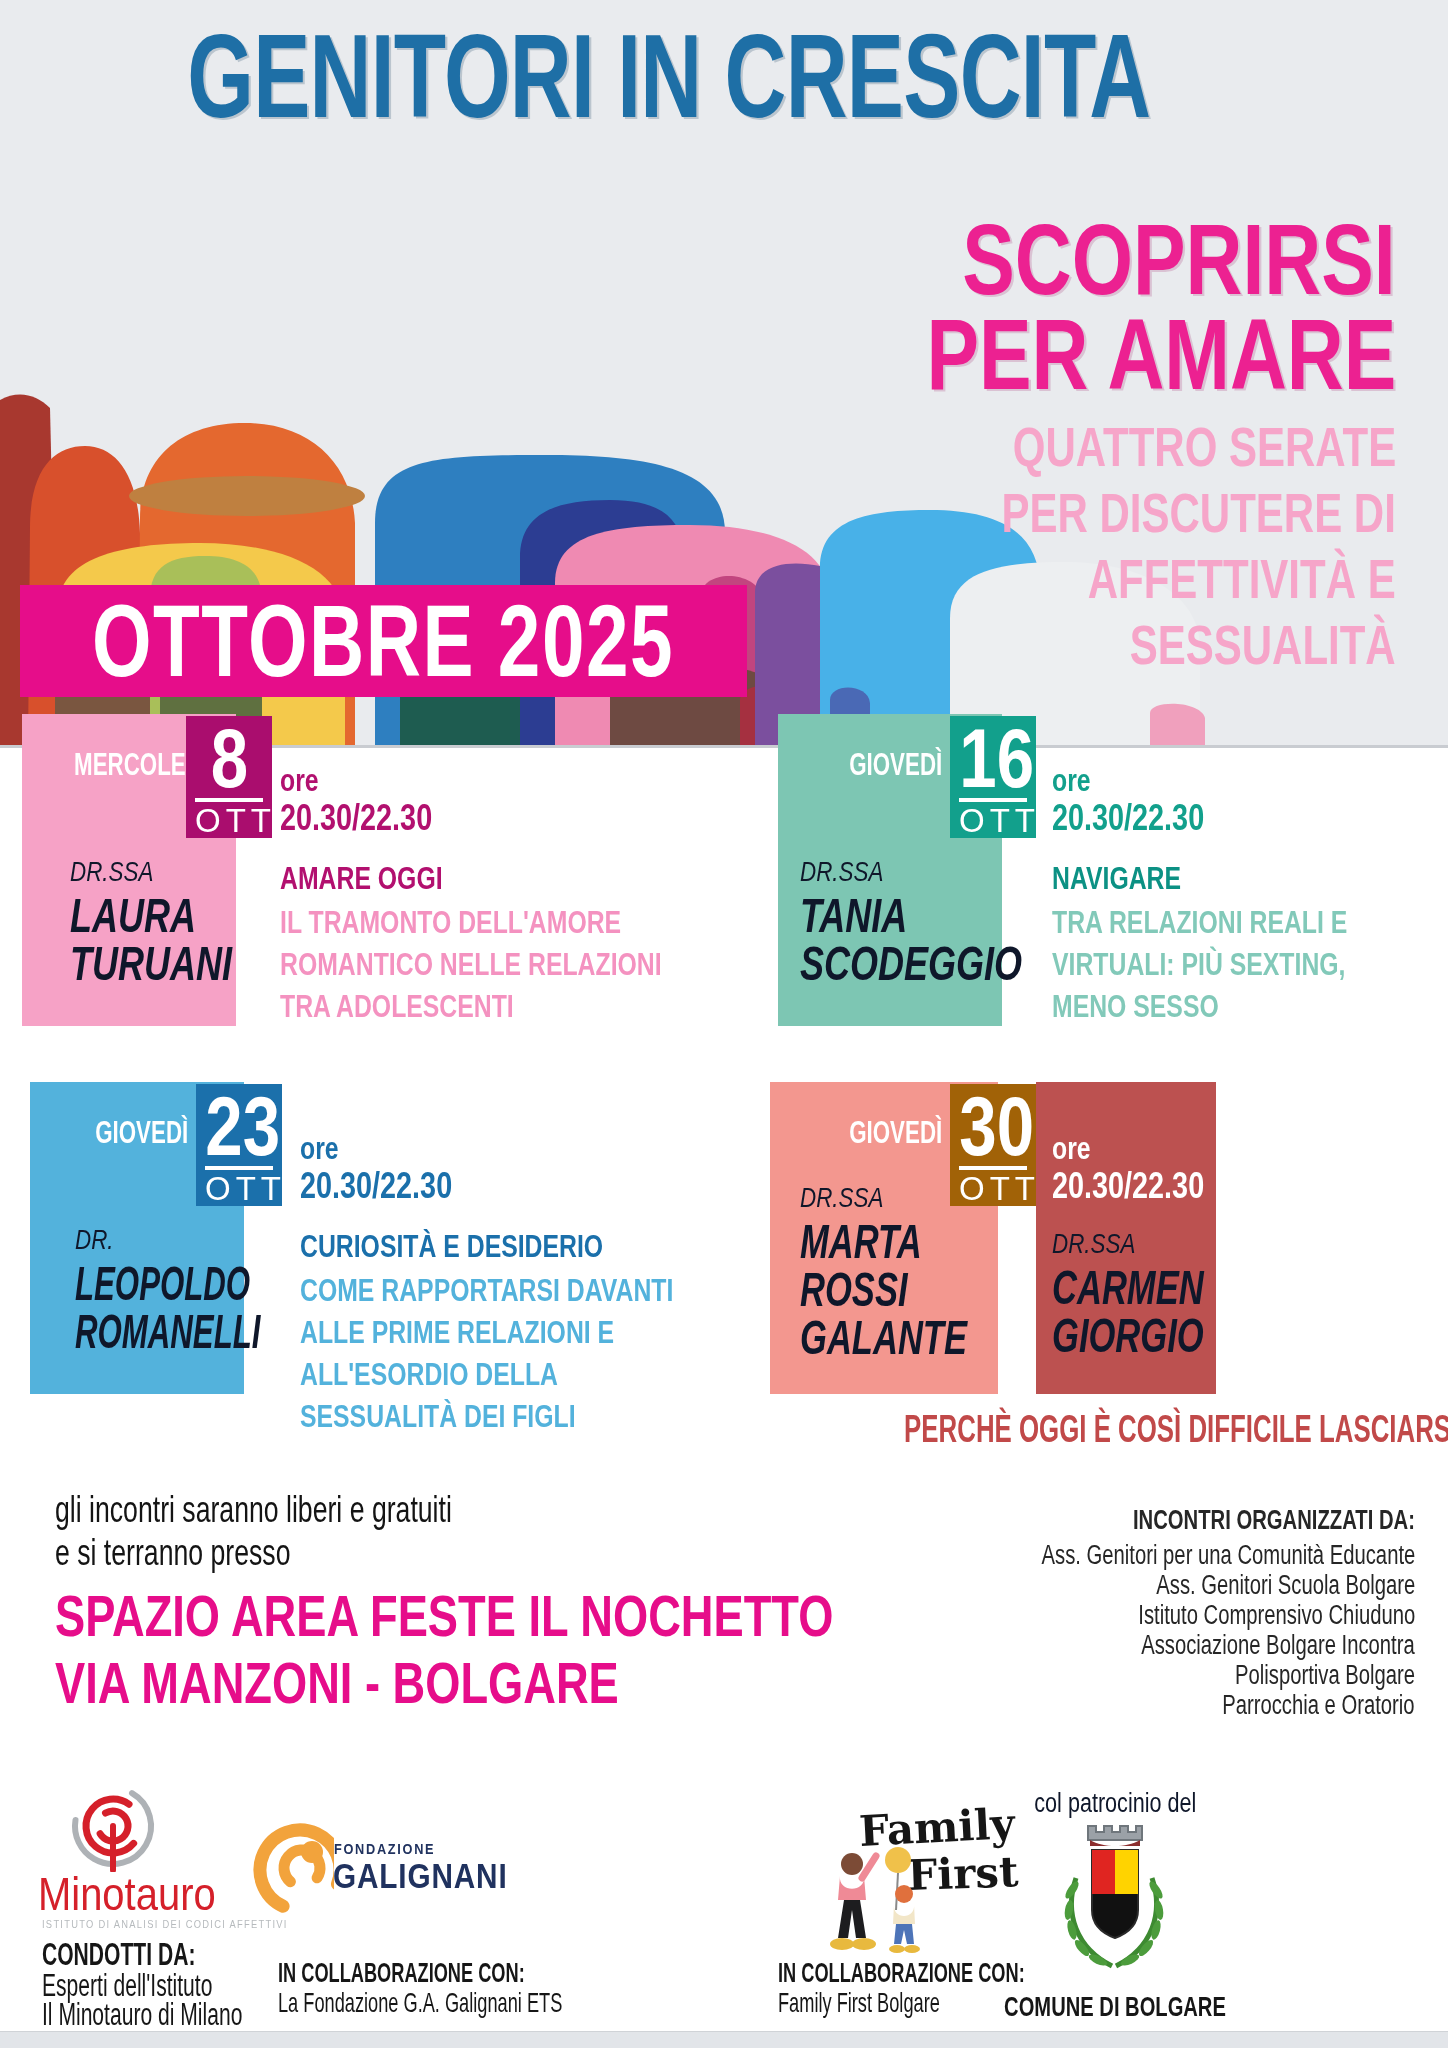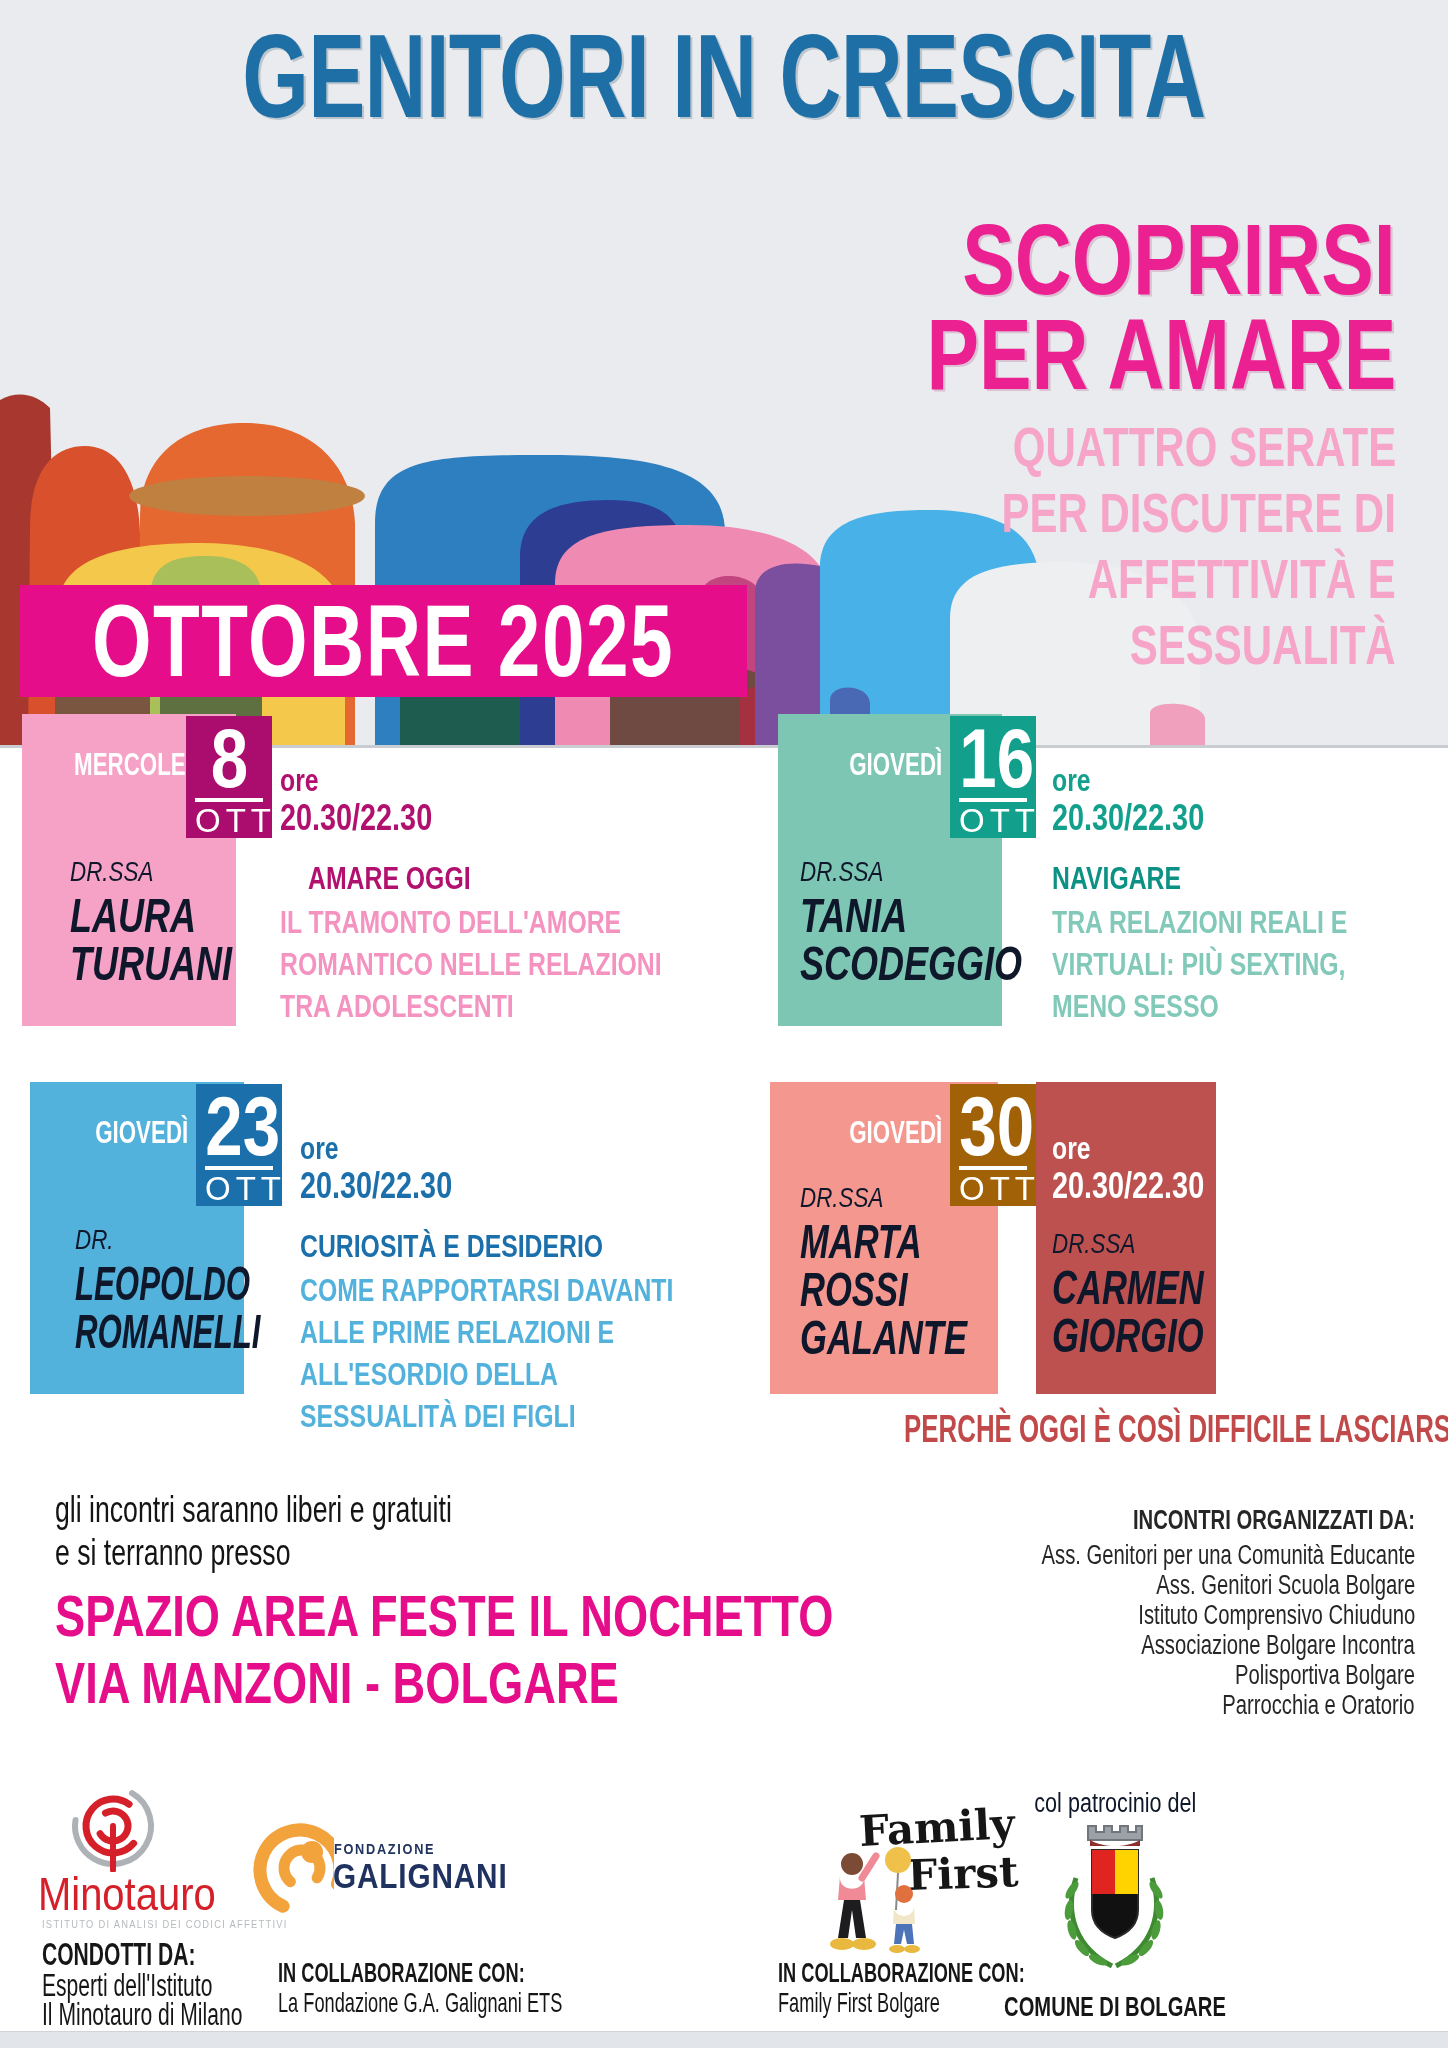--- a/index.html
+++ b/index.html
@@ -10,21 +10,21 @@
   .cx{display:inline-block;white-space:nowrap;}
   .ol{transform-origin:left center;}.or{transform-origin:right center;}.oc{transform-origin:center center;}.s65{transform:scaleX(.65);}.s68{transform:scaleX(.68);}
   .s72{transform:scaleX(.72);}.s75{transform:scaleX(.75);}.s78{transform:scaleX(.78);}
   .s80{transform:scaleX(.80);}.s85{transform:scaleX(.85);}
 
   
   .topband{left:0;top:0;width:1448px;height:747px;background:#e9ebee;}
   .band-edge{left:0;top:745px;width:1448px;height:3px;background:#c9ccd1;}
   .bottomstrip{left:0;top:2031px;width:1448px;height:17px;background:#e2e5e9;border-top:1px solid #d0d3d7;}
 
-  .title{left:0;top:26px;width:1448px;text-align:center;color:#1e6fa6;font-weight:bold;
+  .title{left:0;top:26px;width:1448px;text-align:left;color:#1e6fa6;font-weight:bold;
          font-size:119px;line-height:100px;letter-spacing:-1px;
          text-shadow:3px 2px 0 rgba(21,62,94,.22);}
 
   .headline{right:52px;top:212px;width:760px;text-align:right;}
   .hl-big{font-size:101px;line-height:95px;font-weight:bold;color:#ec2191;
           text-shadow:3px 2px 0 rgba(150,10,90,.18);}
   .hl-small{font-size:56px;line-height:66px;font-weight:bold;color:#f6a5c9;margin-top:12px;}
 
   .banner{left:20px;top:585px;width:727px;height:112px;background:#e60d8a;
           display:flex;align-items:center;justify-content:center;}
@@ -67,21 +67,21 @@
   .tval{font-size:36px;line-height:40px;}
   .b1-time{left:280px;top:764px;color:#b2106f;}
   .b2-time{left:1052px;top:764px;color:#12a08c;}
   .b3-time{left:300px;top:1132px;color:#1b70ab;}
   .b4-time{left:1052px;top:1132px;color:#ffffff;}
 
   .topic{position:absolute;font-weight:bold;font-size:31px;}
   .ttl{line-height:42px;margin-bottom:2px;}
   .tln{line-height:42px;}
   .b1-topic{left:280px;top:858px;}
-  .b1-topic .ttl{color:#b2106f;margin-left:28px;} .b1-topic .tln{color:#f492c0;}
+  .b1-topic .ttl{color:#b2106f;} .b1-topic .tln{color:#f492c0;}
   .b2-topic{left:1052px;top:858px;}
   .b2-topic .ttl{color:#0c9184;} .b2-topic .tln{color:#82c9b9;}
   .b3-topic{left:300px;top:1226px;}
   .b3-topic .ttl{color:#1b70ab;} .b3-topic .tln{color:#53b2dc;}
 
   .question{left:770px;top:1408px;width:446px;text-align:center;color:#c14949;
             font-weight:bold;font-size:38px;}
 
   .venue-note{left:55px;top:1488px;color:#141414;font-size:37px;line-height:43px;}
   .venue-name{left:55px;top:1582px;color:#e60d8a;font-weight:bold;font-size:58px;line-height:67px;}

